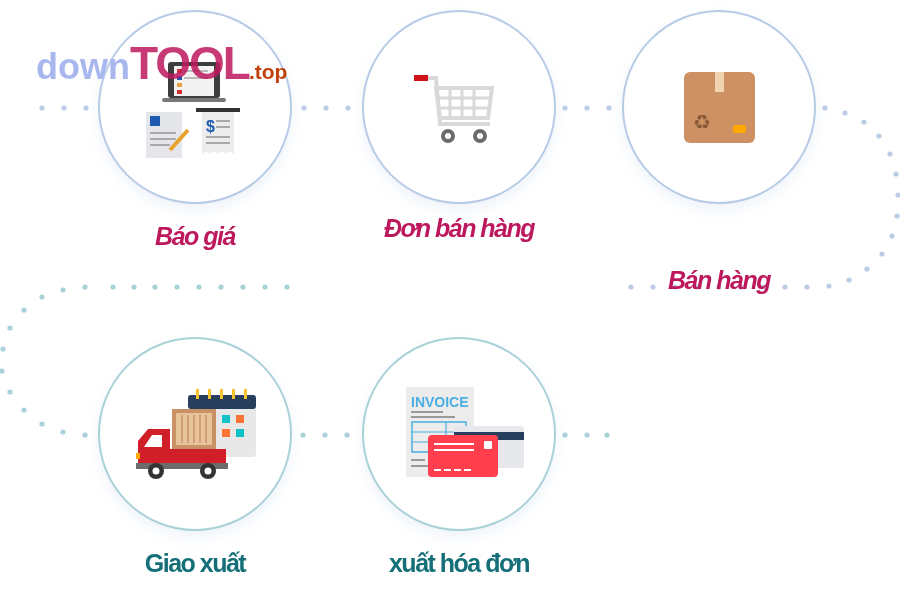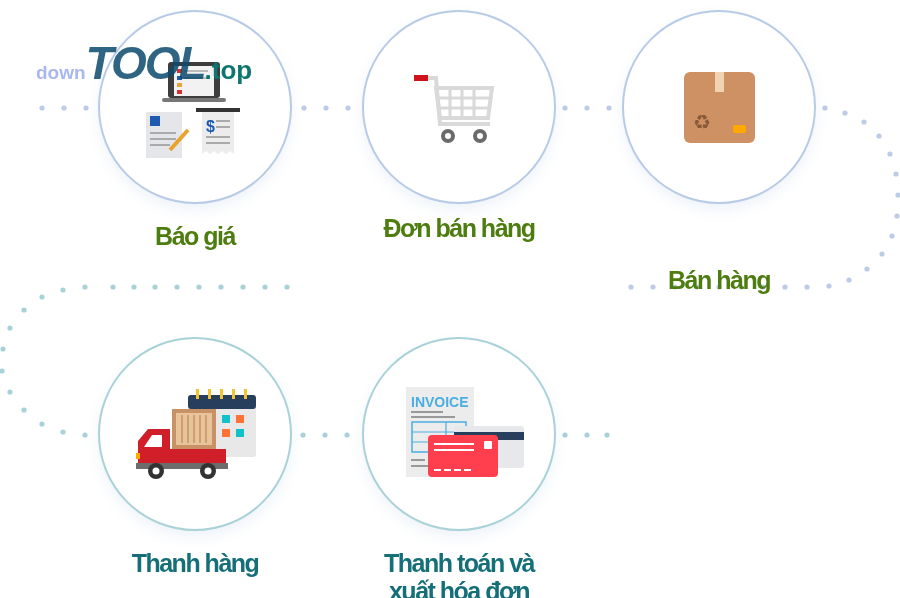--- a/index.html
+++ b/index.html
@@ -3,26 +3,26 @@
 <meta charset="utf-8">
 <style>
   html, body { margin:0; padding:0; background:#ffffff; }
   body { width:900px; height:598px; position:relative; overflow:hidden; font-family:"Liberation Sans", sans-serif; }
   .dots { position:absolute; left:0; top:0; }
   .step { position:absolute; width:194px; }
   .circle { position:absolute; width:190px; height:190px; border-radius:50%; background:#fff; box-shadow:0 6px 14px rgba(160,190,220,0.18); }
   .circle.blue { border:2px solid #b8cbe6; }
   .circle.teal { border:2px solid #a9d2d8; }
   .label { position:absolute; width:260px; text-align:center; font-weight:bold; font-size:25px; letter-spacing:-1.5px; line-height:28px; }
-  .label.blue { color:#4d7c0f; }
+  .label.blue { color:#be185d;font-style:italic; }
   .label.teal { color:#146f78; }
   .wm { position:absolute; left:36px; top:36px; font-weight:bold; }
-  .wm .a { color:#a9b7ef; font-size:19px; }
-  .wm .b { color:#0c4a6e; font-size:46px; font-style:italic; letter-spacing:-2px; opacity:0.85; }
-  .wm .c { color:#0f766e; font-size:26px; }
+  .wm .a { color:#a9b7ef; font-size:36px; }
+  .wm .b { color:#be185d; font-size:46px; letter-spacing:-2px; opacity:0.85; }
+  .wm .c { color:#c2410c; font-size:21px; }
 </style>
 </head>
 <body>
 
 <svg class="dots" width="900" height="598">
   <g fill="#bccbe6">
     <circle cx="42" cy="108" r="2.6"></circle>
       <circle cx="64" cy="108" r="2.6"></circle>
       <circle cx="86" cy="108" r="2.6"></circle>
     <circle cx="304" cy="108" r="2.6"></circle>
@@ -170,21 +170,21 @@
     <path d="M2 74 V52 L12 40 H34 V74 Z" fill="#d11f2a"></path>
     <path d="M8 58 L16 46 H26 V58 Z" fill="#ffffff"></path>
     <rect x="34" y="60" width="56" height="14" fill="#d11f2a"></rect>
     <rect x="0" y="64" width="4" height="6" fill="#ffa800"></rect>
     <rect x="0" y="74" width="92" height="6" fill="#6c6c6c"></rect>
     <circle cx="20" cy="82" r="8" fill="#333"></circle>
       <circle cx="20" cy="82" r="3.5" fill="#fff"></circle>
     <circle cx="72" cy="82" r="8" fill="#333"></circle>
       <circle cx="72" cy="82" r="3.5" fill="#fff"></circle>
   </svg>
-  <div class="label teal" style="left:-33px;top:212px;">Thanh hàng</div>
+  <div class="label teal" style="left:-33px;top:212px;">Giao xuất</div>
 </div>
 
 <div class="step" style="left:362px;top:337px;">
   <div class="circle teal" style="left:0;top:0;"></div>
   <svg style="position:absolute;left:44px;top:50px;" width="120" height="94" viewBox="0 0 120 94">
     <rect x="0" y="0" width="68" height="90" fill="#ececec"></rect>
     <text x="5" y="20" font-size="14" font-weight="bold" fill="#4aaee0" font-family="Liberation Sans, sans-serif">INVOICE</text>
     <rect x="5" y="24" width="32" height="2" fill="#999"></rect>
       <rect x="5" y="29" width="44" height="2" fill="#999"></rect>
     <rect x="6" y="35" width="54" height="30" fill="none" stroke="#4aaee0" stroke-width="1.5"></rect>
@@ -200,20 +200,19 @@
       <rect x="28" y="62" width="40" height="2" fill="#fff"></rect>
     <rect x="78" y="54" width="8" height="8" rx="1" fill="#fff"></rect>
     <g fill="#fff">
         <rect x="28" y="82" width="7" height="2"></rect>
         <rect x="38" y="82" width="7" height="2"></rect>
         <rect x="48" y="82" width="7" height="2"></rect>
         <rect x="58" y="82" width="7" height="2"></rect>
       </g>
   </svg>
   <div class="label teal" style="left:-33px;top:212px;">
-    <div>Thanh toán và</div>
     <div>xuất hóa đơn</div>
   </div>
 </div>
 
 <div class="wm">
   <span class="a">down</span><span class="b">TOOL</span><span class="c">.top</span>
 </div>
 
 </body></html>

